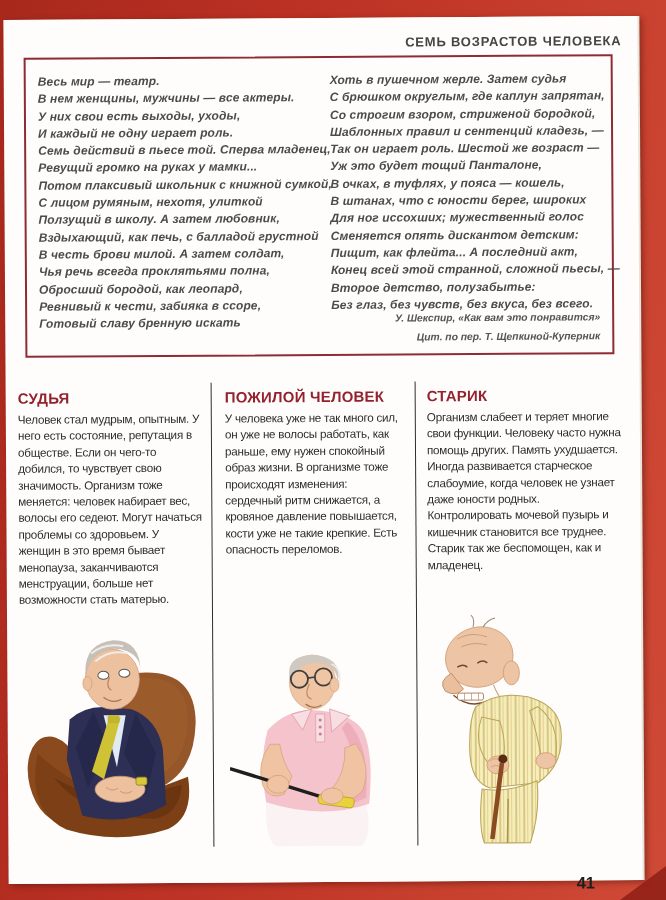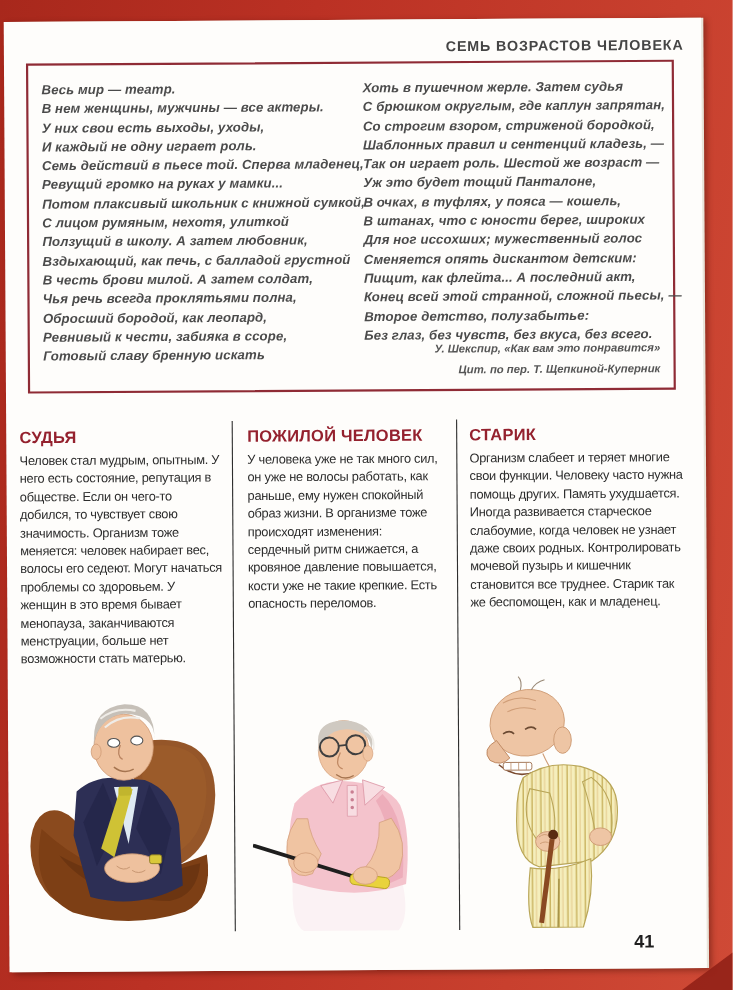--- a/index.html
+++ b/index.html
@@ -51,21 +51,21 @@
     font-size:15px;font-weight:800;color:#94212e;letter-spacing:.2px;margin:0 0 5px 0;
   }
   .section-text{
     font-size:11.7px;line-height:16.4px;color:#2d2d2d;letter-spacing:-.25px;margin:0;
   }
   .illustration{position:absolute;}
   .ill-judge{left:16px;top:608px;}
   .ill-elderly{left:222px;top:630px;}
   .ill-oldman{left:410px;top:592px;}
   .page-number{
-    position:absolute;left:568px;top:831px;
+    position:absolute;left:568px;top:857px;
     font-size:16.5px;font-weight:bold;color:#1f1f1f;
   }
 </style>
 </head>
 <body>
 
 <div class="page">
 
   <div class="header-title">СЕМЬ ВОЗРАСТОВ ЧЕЛОВЕКА</div>
 
@@ -116,21 +116,21 @@
     <div class="section-col c1">
       <h3 class="section-title">СУДЬЯ</h3>
       <p class="section-text">Человек стал мудрым, опытным. У него есть состояние, репутация в обществе. Если он чего-то добился, то чувствует свою значимость. Организм тоже меняется: человек набирает вес, волосы его седеют. Могут начаться проблемы со здоровьем. У женщин в это время бывает менопауза, заканчиваются менструации, больше нет возможности стать матерью.</p>
     </div>
     <div class="section-col c2">
       <h3 class="section-title">ПОЖИЛОЙ ЧЕЛОВЕК</h3>
       <p class="section-text">У человека уже не так много сил, он уже не волосы работать, как раньше, ему нужен спокойный образ жизни. В организме тоже происходят изменения: сердечный ритм снижается, а кровяное давление повышается, кости уже не такие крепкие. Есть опасность переломов.</p>
     </div>
     <div class="section-col c3">
       <h3 class="section-title">СТАРИК</h3>
-      <p class="section-text">Организм слабеет и теряет многие свои функции. Человеку часто нужна помощь других. Память ухудшается. Иногда развивается старческое слабоумие, когда человек не узнает даже своих родных. Контролировать мочевой пузырь и кишечник становится все труднее. Старик так же беспомощен, как и младенец.</p>
+      <p class="section-text">Организм слабеет и теряет многие свои функции. Человеку часто нужна помощь других. Память ухудшается. Иногда развивается старческое слабоумие, когда человек не узнает даже юности родных. Контролировать мочевой пузырь и кишечник становится все труднее. Старик так же беспомощен, как и младенец.</p>
     </div>
   </div>
 
   <svg class="illustration ill-judge" width="180" height="218" viewBox="0 0 180 218">
     <g>
       <path d="M98,48 Q172,34 172,96 Q170,152 126,164 L98,152 Z" fill="#8f4d1e" opacity="0.95"></path>
       <path d="M104,52 Q166,42 164,94 Q162,140 128,152 L110,144 Z" fill="#9c5c2a" opacity="0.8"></path>
       <ellipse cx="32" cy="152" rx="27" ry="44" fill="#8a4a1e" transform="rotate(-14 32 152)"></ellipse>
       <path d="M14,126 Q2,182 42,202 Q94,218 144,202 Q170,190 164,150 L126,164 Q72,180 14,126 Z" fill="#7d3f15"></path>
       <path d="M30,150 Q60,190 130,192 Q155,188 158,158 L126,166 Q78,178 30,150 Z" fill="#5e2d0e" opacity="0.55"></path>

